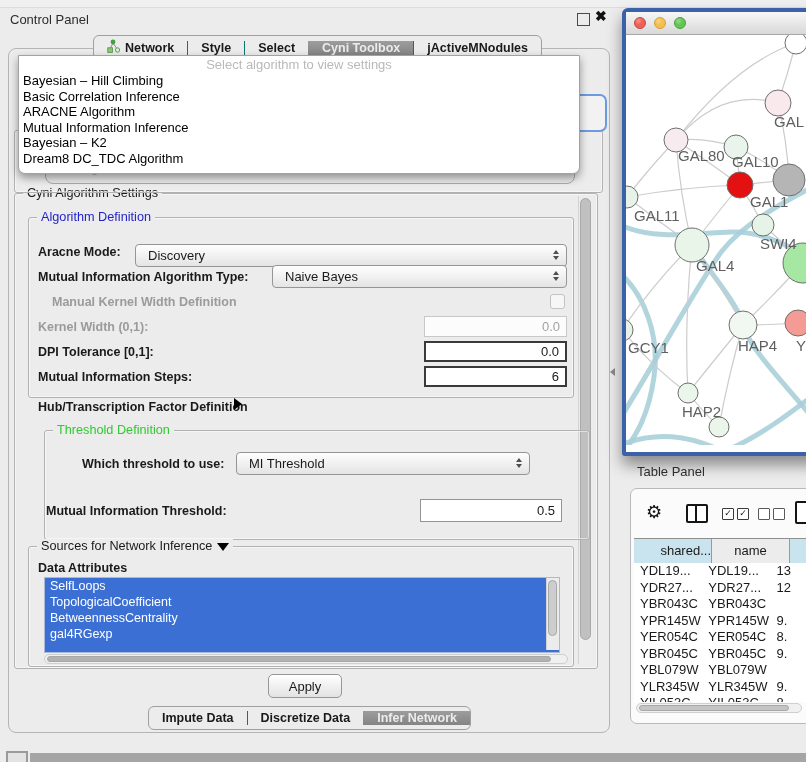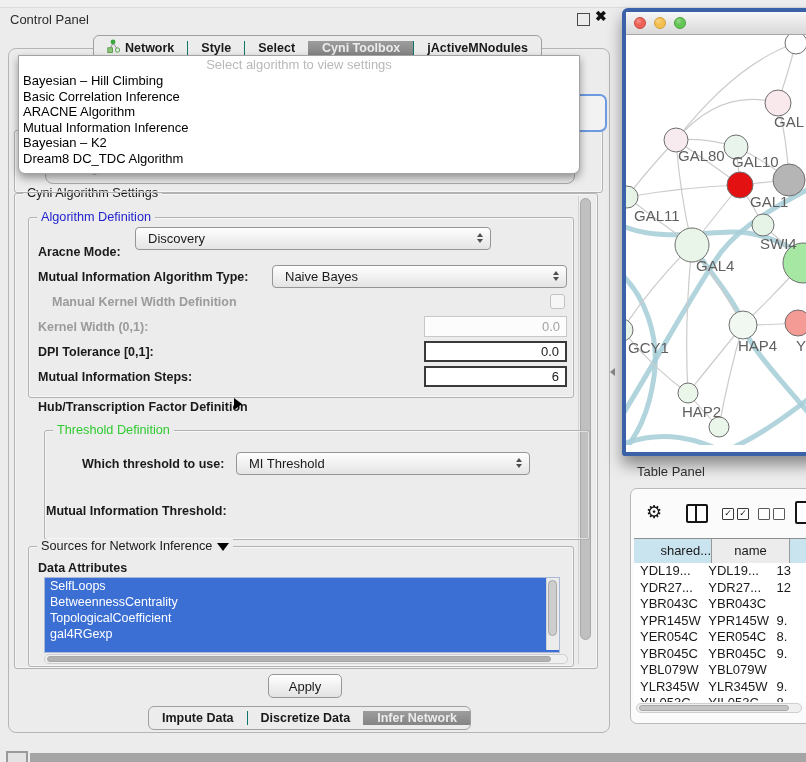--- a/index.html
+++ b/index.html
@@ -147,21 +147,21 @@
   </div>
 
   <div class="sbtrack-v" style="left:578px;top:196px;width:14px;height:468px">
     <div class="sbthumb" style="left:1px;top:2px;width:11px;height:442px"></div>
   </div>
 
   <div class="group" style="left:28px;top:217px;width:544px;height:179px">
     <div class="gtitle blue">Algorithm Definition</div>
   </div>
   <div class="blabel" style="left:38px;top:244px">Aracne Mode:</div>
-  <div class="combo" style="left:135px;top:227px;width:356px">
+  <div class="combo" style="left:135px;top:244px;width:432px">
     <span>Discovery</span>
     <span class="arrows">
         <span class="tri-up"></span>
         <span class="tri-dn"></span>
       </span>
   </div>
   <div class="blabel" style="left:38px;top:269px">Mutual Information Algorithm Type:</div>
   <div class="combo" style="left:272px;top:265px;width:295px">
     <span>Naive Bayes</span>
     <span class="arrows">
@@ -186,32 +186,33 @@
   </div>
   <div class="blabel" style="left:82px;top:456px">Which threshold to use:</div>
   <div class="combo" style="left:236px;top:452px;width:294px">
     <span>MI Threshold</span>
     <span class="arrows">
         <span class="tri-up"></span>
         <span class="tri-dn"></span>
       </span>
   </div>
   <div class="blabel" style="left:46px;top:503px">Mutual Information Threshold:</div>
+  <div class="tfield" style="left:420px;top:499px;width:142px;height:23px">0.5</div>
 
   <div class="group" style="left:28px;top:546px;width:544px;height:119px">
     <div class="gtitle" style="display:flex;align-items:center;gap:5px">
       <span>Sources for Network Inference</span>
       <span class="tri-down-s"></span>
     </div>
   </div>
   <div class="blabel" style="left:38px;top:560px">Data Attributes</div>
   <div id="attr-list">
       <div class="attr">SelfLoops</div>
+      <div class="attr">TopologicalCoefficient</div>
       <div class="attr">BetweennessCentrality</div>
-      <div class="attr">TopologicalCoefficient</div>
       <div class="attr">gal4RGexp</div>
     </div>
   <div class="sbtrack-v" style="left:546px;top:578px;width:12px;height:72px;background:#ececec">
     <div class="sbthumb" style="left:1px;top:2px;width:9px;height:56px;background:#cdcdcd"></div>
   </div>
   <div class="sbtrack-h" style="left:44px;top:654px;width:524px;height:10px">
     <div class="sbthumb" style="left:2px;top:1px;width:504px;height:6px;background:#b2b2b2"></div>
   </div>
 
   <div id="apply-btn">Apply</div>

